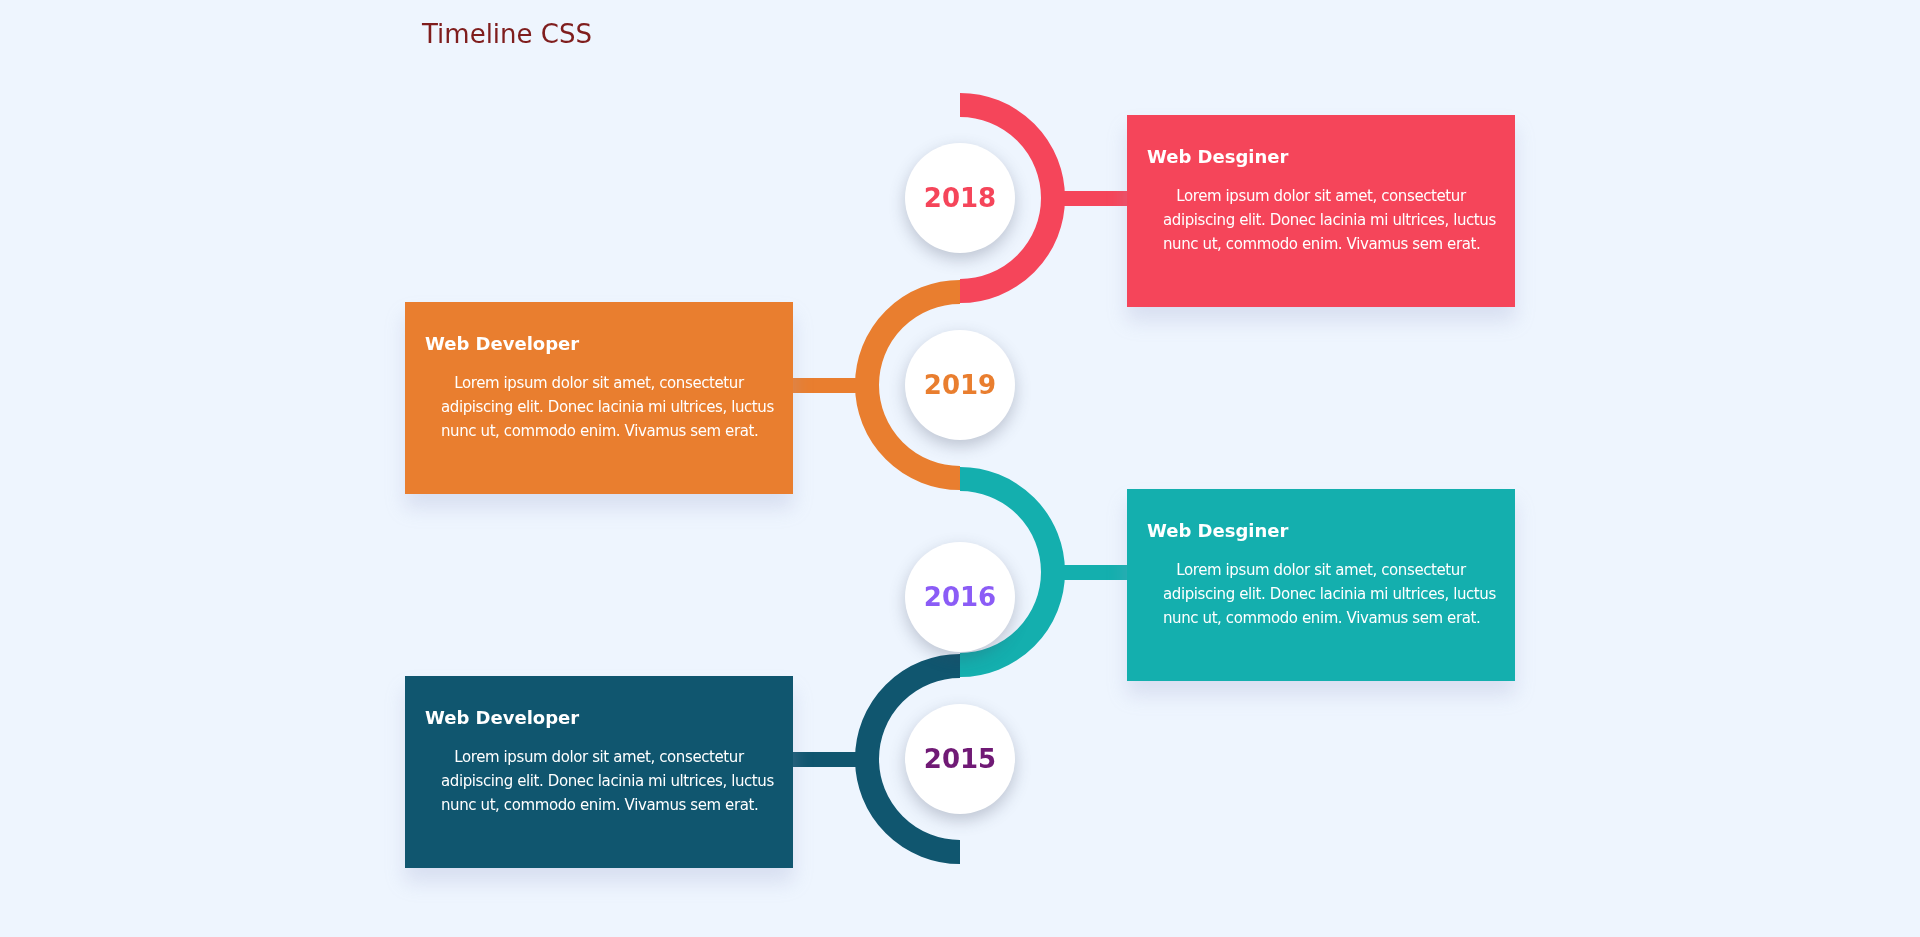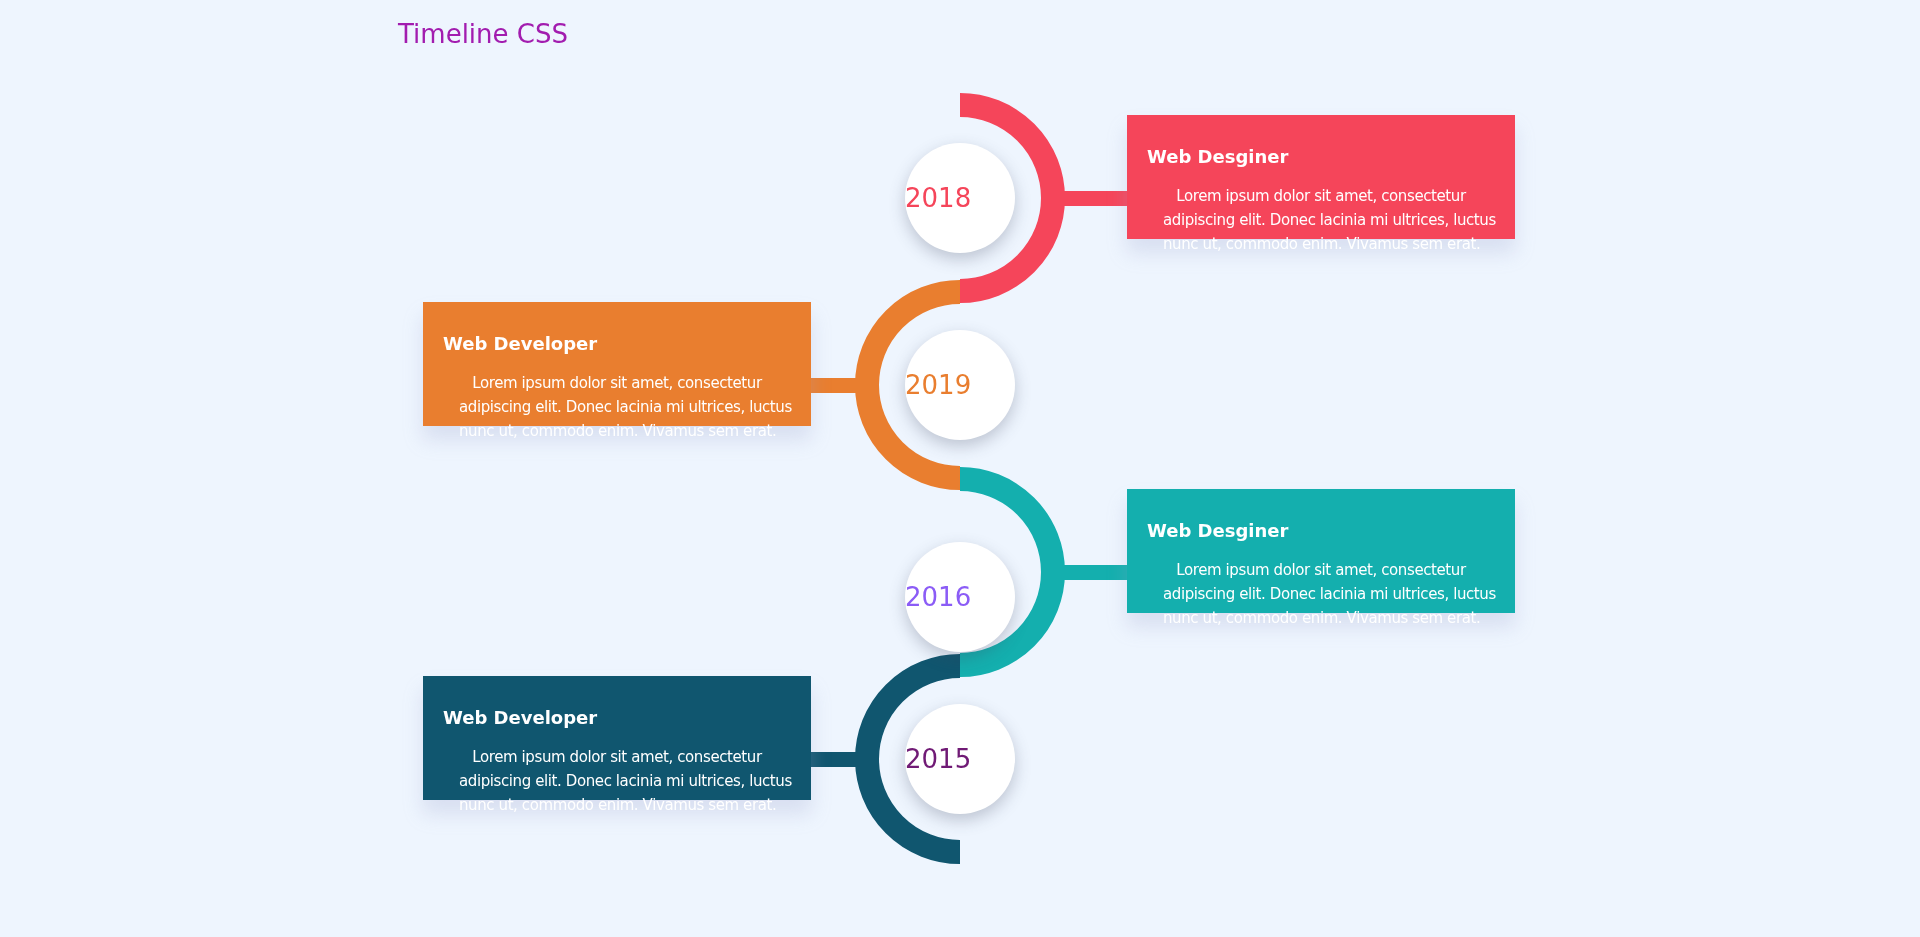--- a/index.html
+++ b/index.html
@@ -10,26 +10,26 @@
     width: 1920px;
     height: 937px;
     background: #eef5fe;
     font-family: "DejaVu Sans", "Liberation Sans", sans-serif;
     position: relative;
     overflow: hidden;
     color: #1e2127;
   }
   .page-title {
     position: absolute;
-    left: 398px;
+    left: 422px;
     top: 19px;
     margin: 0;
     font-size: 26px;
     font-weight: normal;
-    color: #a21caf;
+    color: #7f1d1d;
     letter-spacing: 0px;
     white-space: nowrap;
   }
   .arc {
     position: absolute;
     width: 210px;
     height: 210px;
     box-sizing: border-box;
     border-radius: 50%;
     border: 24px solid transparent;
@@ -48,36 +48,37 @@
   .year-circle {
     position: absolute;
     width: 110px;
     height: 110px;
     border-radius: 50%;
     background: #ffffff;
     box-shadow: 0 6px 16px rgba(60, 70, 95, 0.28);
     left: 905px;
     display: flex;
     align-items: center;
-    font-weight: normal;
+    justify-content: center;
+    font-weight: bold;
     font-size: 26px;
     z-index: 3;
   }
   .card {
     position: absolute;
     width: 388px;
-    height: 124px;
+    height: 192px;
     box-sizing: border-box;
     padding: 31px 20px 20px 20px;
     color: #ffffff;
     box-shadow: 0 14px 18px rgba(160, 170, 210, 0.28);
     z-index: 2;
   }
   .card.right { left: 1127px; }
-  .card.left { left: 423px; }
+  .card.left { left: 405px; }
   .card-title {
     margin: 0 0 8px 0;
     font-size: 18px;
     font-weight: bold;
     line-height: 22px;
     white-space: nowrap;
   }
   .card-body {
     margin: 16px;
     font-size: 15px;

